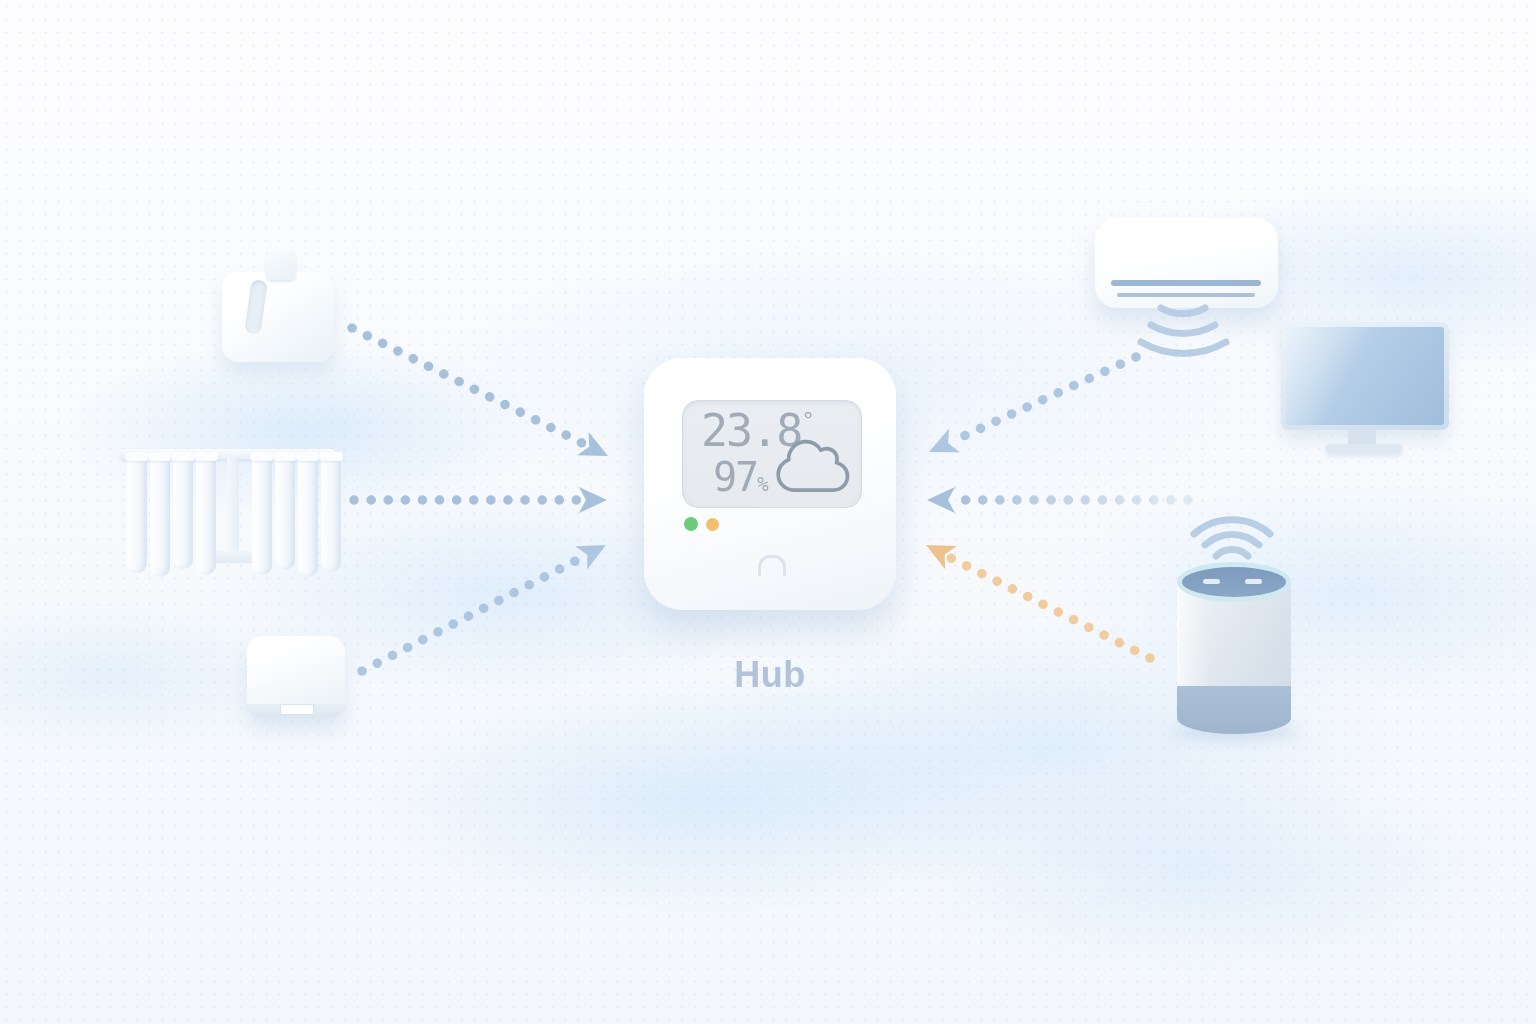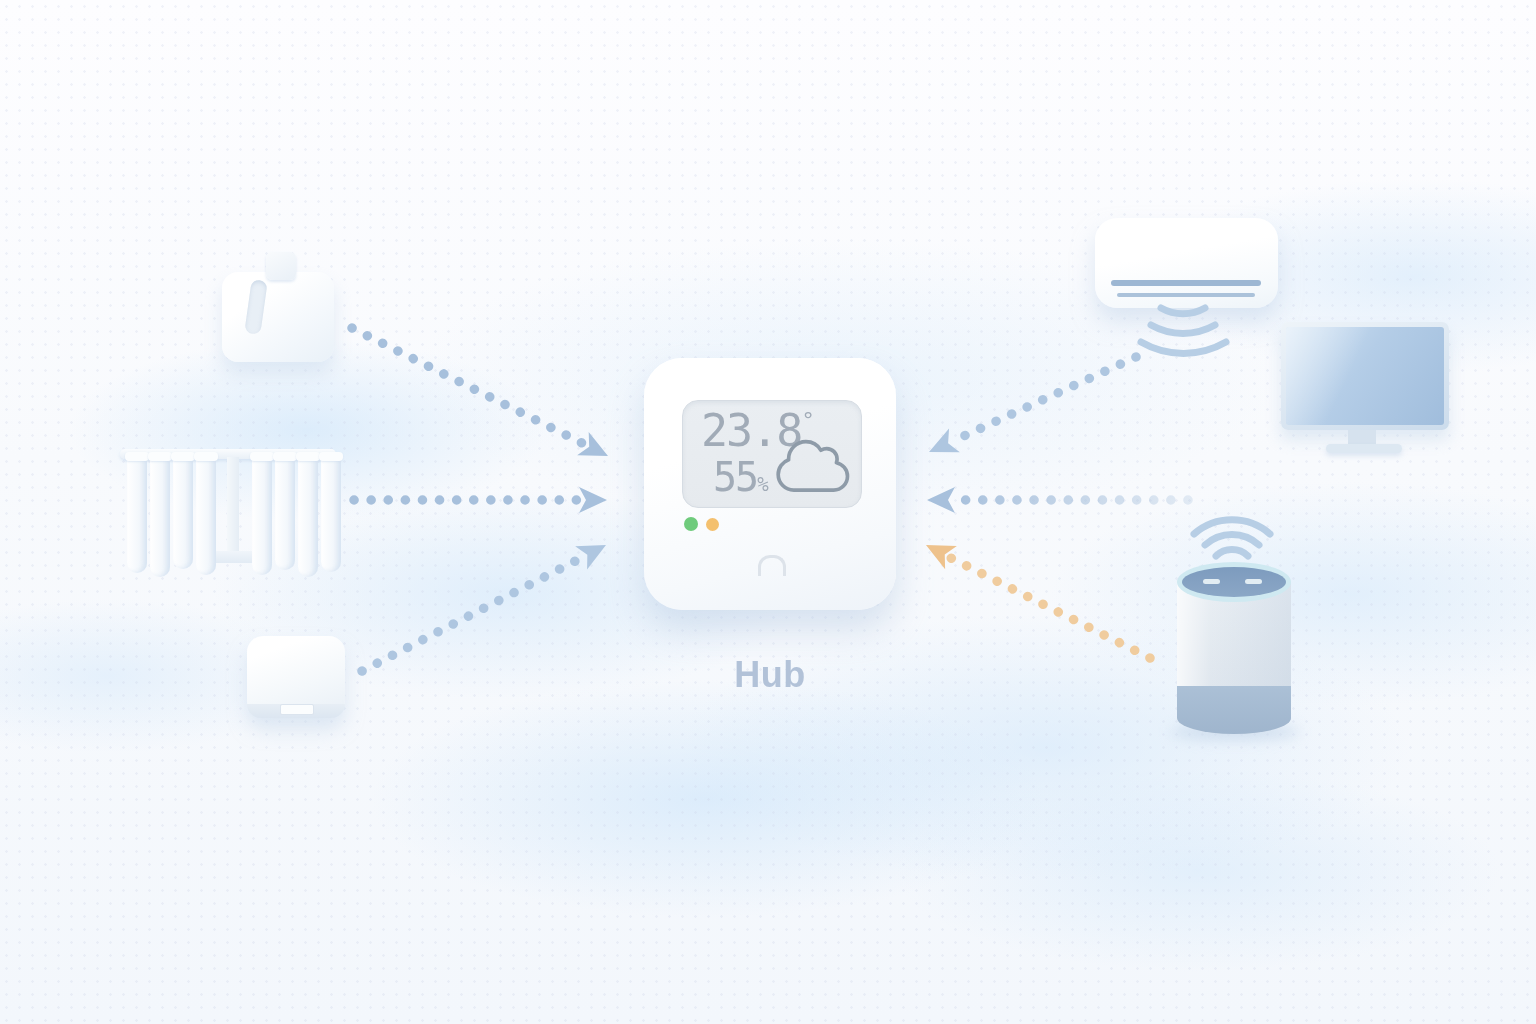--- a/index.html
+++ b/index.html
@@ -199,21 +199,21 @@
     <div class="slot"></div>
   </div>
 
   <div class="hub">
     <div class="lcd">
       <div class="lcd-temp-row">
         <span class="lcd-temp">23.8</span>
         <span class="lcd-deg">°</span>
       </div>
       <div class="lcd-hum-row">
-        <span class="lcd-hum">55</span>
+        <span class="lcd-hum">97</span>
         <span class="lcd-pct">%</span>
       </div>
       <svg class="lcd-cloud" width="84" height="66" viewBox="0 0 640 512">
         <path fill="none" stroke="#8e9ba8" stroke-width="34" stroke-linejoin="round" d="M537.6 226.6c4.1-10.7 6.4-22.4 6.4-34.6 0-53-43-96-96-96-19.7 0-38.1 6-53.3 16.2C367 64.2 315.3 32 256 32c-88.4 0-160 71.6-160 160 0 2.7.1 5.4.2 8.1C40.2 219.8 0 273.2 0 336c0 79.5 64.5 144 144 144h368c70.7 0 128-57.3 128-128 0-61.9-44-113.6-102.4-125.4z" transform="translate(50,40) scale(0.84)"></path>
       </svg>
     </div>
     <div class="led led-green" style="background-color: rgb(111, 203, 124);"></div>
     <div class="led led-amber" style="background-color: rgb(244, 192, 110);"></div>
     <div class="hub-arch"></div>
   </div>

